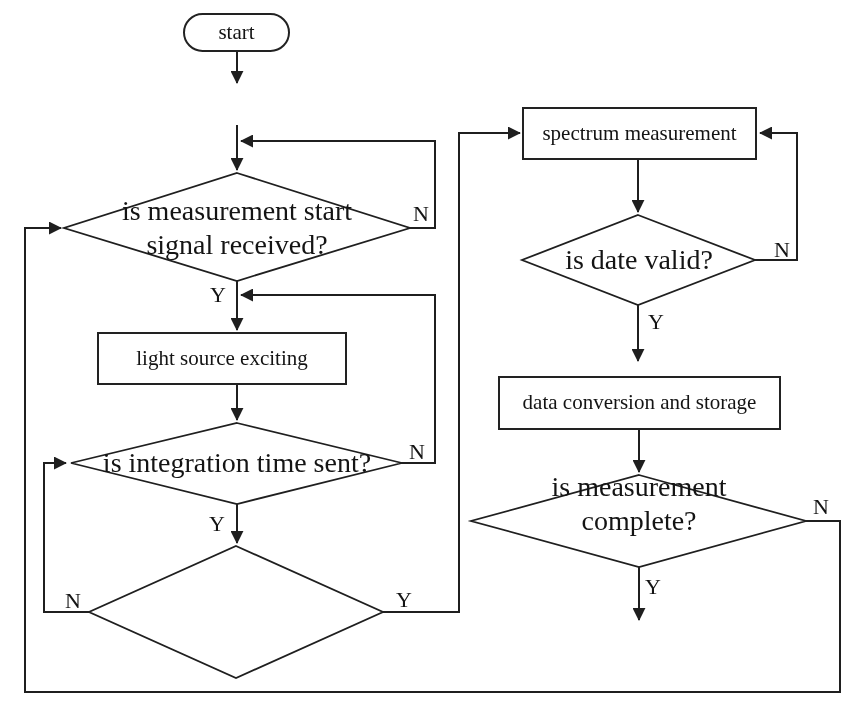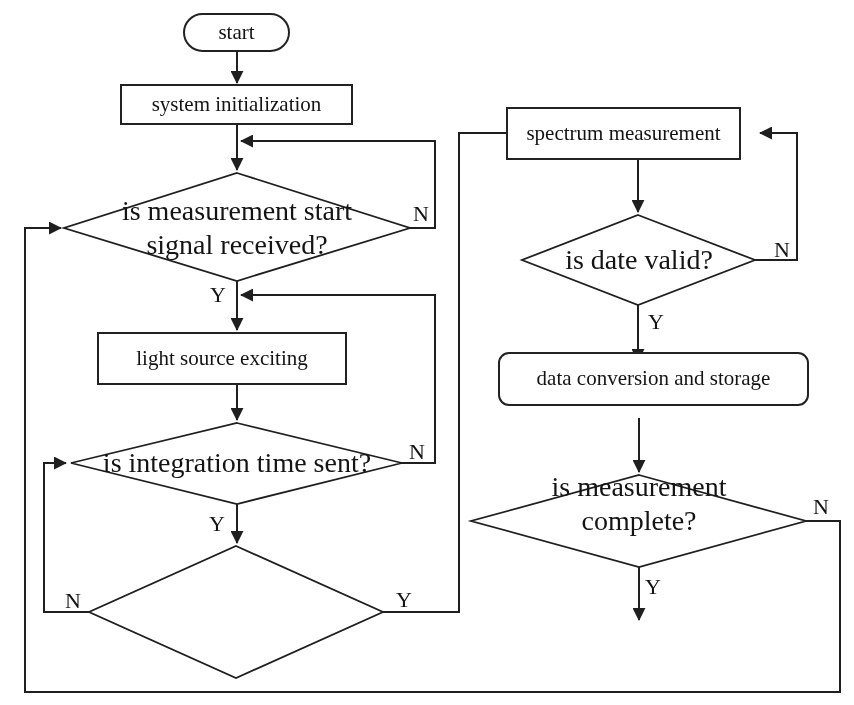--- a/index.html
+++ b/index.html
@@ -78,27 +78,26 @@
       <path d="M755 260 H797 V133 H760" marker-end="url(#arrow)"></path>
       <path d="M638 305 V361" marker-end="url(#arrow)"></path>
       <path d="M639 418 V472" marker-end="url(#arrow)"></path>
       <path d="M639 567 V620" marker-end="url(#arrow)"></path>
       <path d="M806 521 H840 V692 H25 V228 H61" marker-end="url(#arrow)"></path>
     </g>
   </svg>
 
   <div class="node terminator" style="left:183px; top:13px; width:107px; height:39px;">start</div>
 
-  <div class="node" style="left:120px; top:84px; width:233px; height:41px;">system initialization</div>
 
   <div class="node" style="left:97px; top:332px; width:250px; height:53px;">light source exciting</div>
 
-  <div class="node" style="left:506px; top:107px; width:235px; height:53px;">spectrum measurement</div>
+  <div class="node" style="left:522px; top:107px; width:235px; height:53px;">spectrum measurement</div>
 
-  <div class="node" style="left:498px; top:352px; width:311px; height:54px;border-radius:11px;">data conversion and storage</div>
+  <div class="node" style="left:498px; top:376px; width:283px; height:54px;">data conversion and storage</div>
 
 
   <div class="diamond-label" style="left:117px; top:177px; width:240px; height:102px;">is measurement start signal received?</div>
 
   <div class="diamond-label" style="left:72px; top:424px; width:330px; height:78px;">is integration time sent?</div>
 
 
   <div class="diamond-label" style="left:523px; top:216px; width:232px; height:88px;">is date valid?</div>
 
   <div class="diamond-label" style="left:534px; top:460px; width:210px; height:88px;">is measurement complete?</div>

